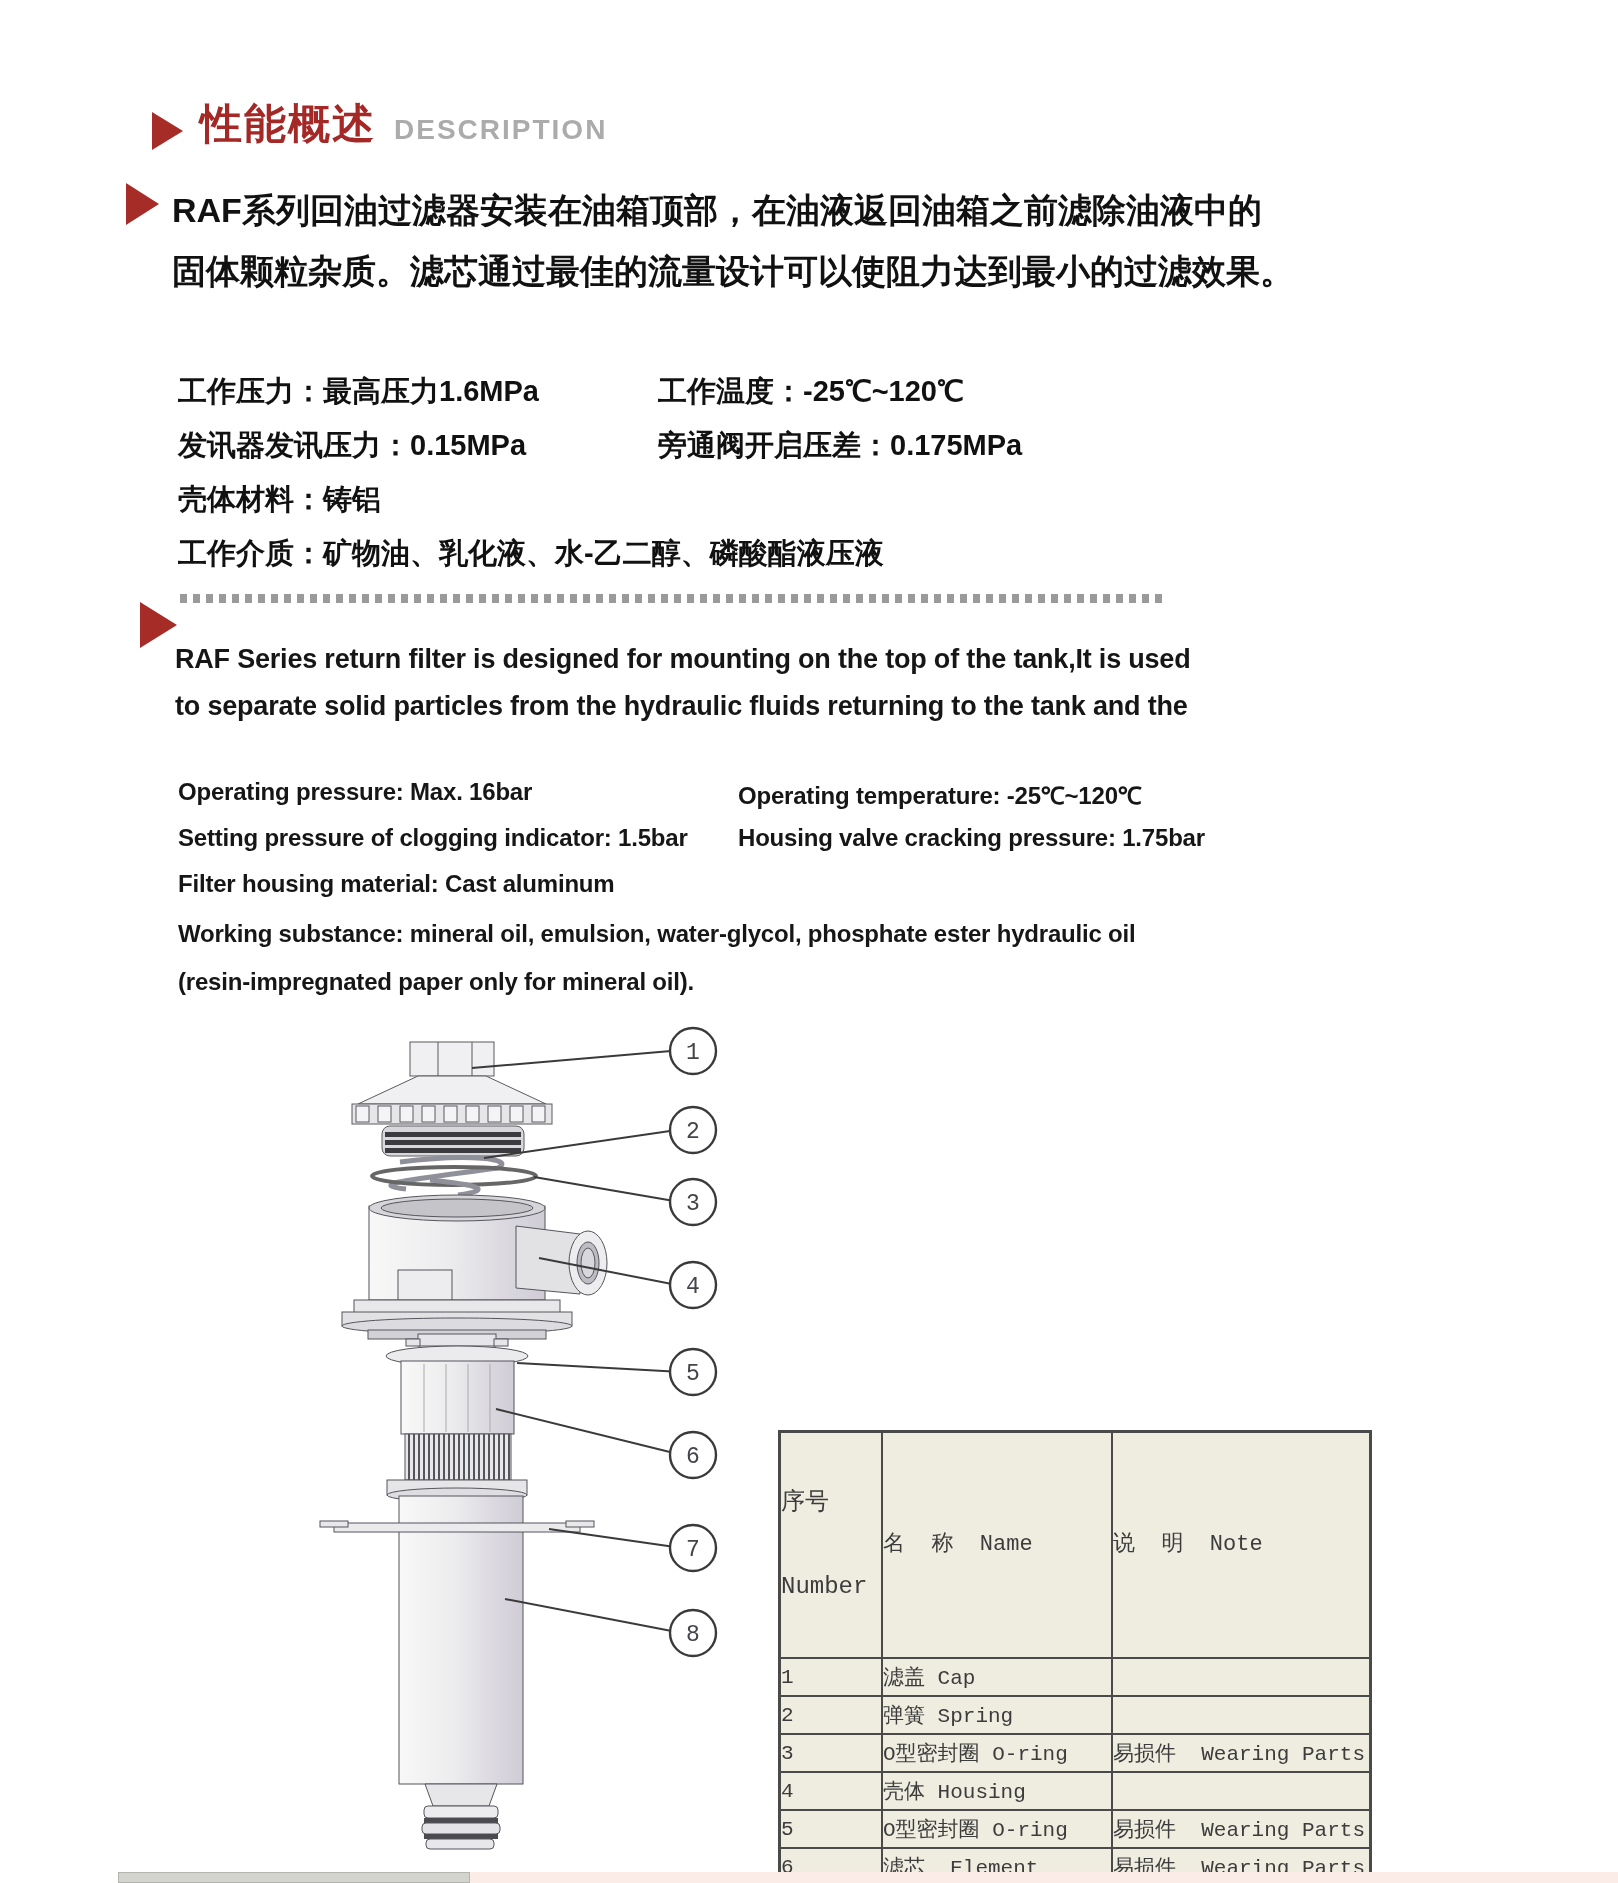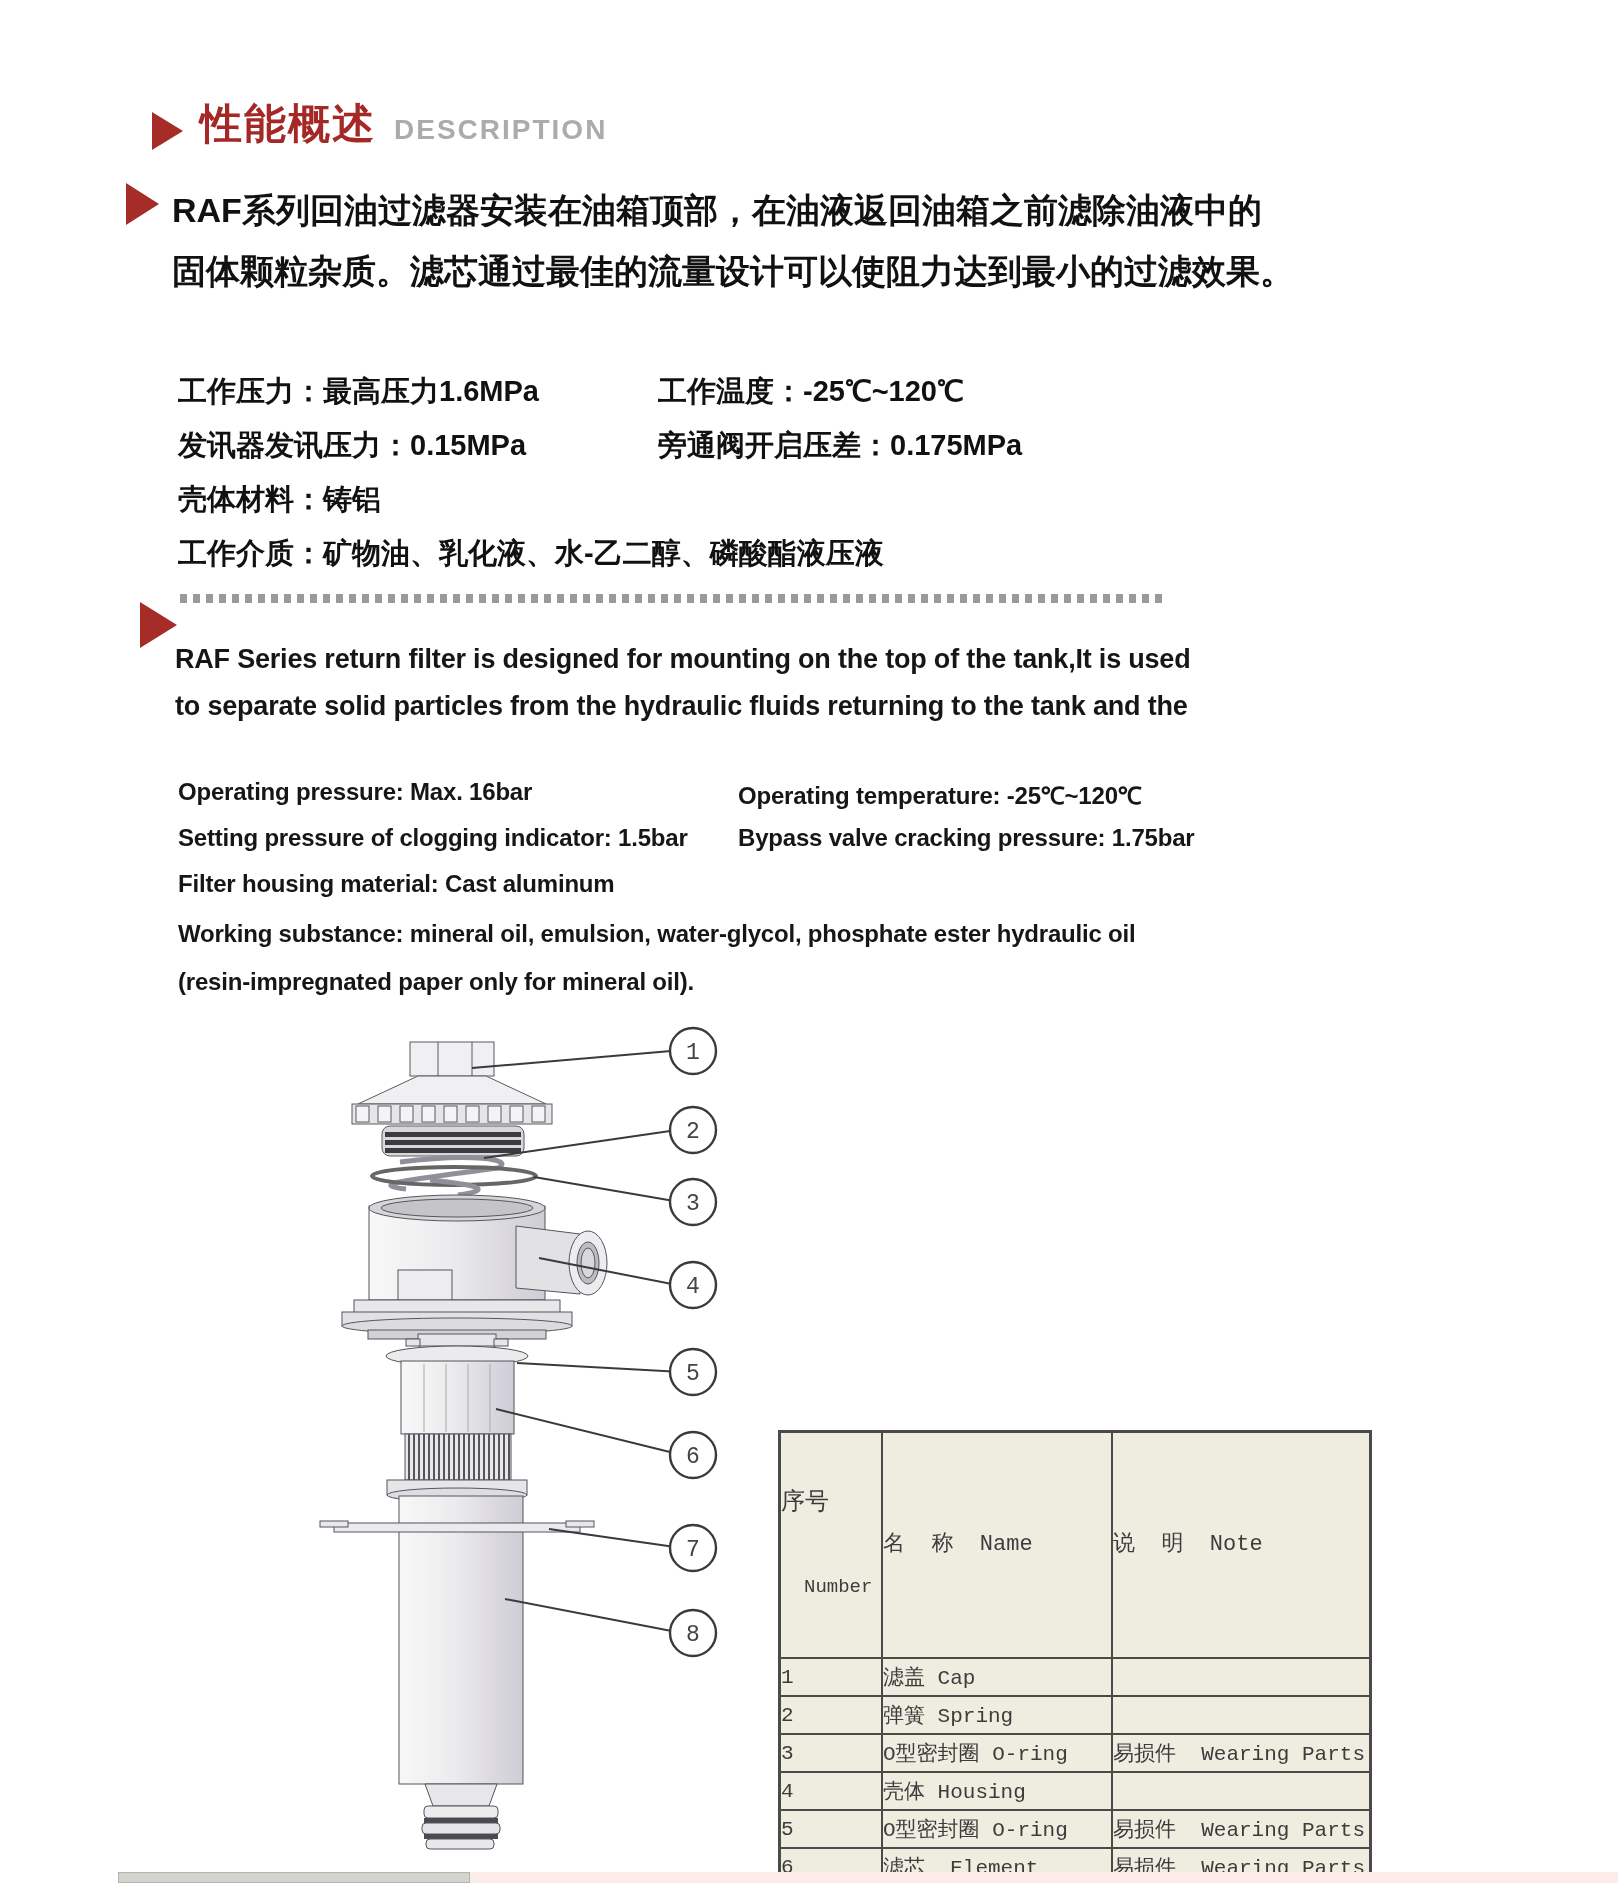--- a/index.html
+++ b/index.html
@@ -49,21 +49,21 @@
   
   .parts-table{position:absolute;left:778px;top:1430px;width:584px;border-collapse:collapse;
                table-layout:fixed;background:#efede0;border:3px solid #4a4a4a;
                font-family:"Liberation Mono",monospace;color:#3c3c3c;}
   .parts-table th,.parts-table td{border:2px solid #4a4a4a;text-align:left;vertical-align:middle;
                white-space:pre;font-weight:normal;padding:0;}
   .parts-table thead th{height:74px;font-size:22px;line-height:28px;}
   .parts-table tbody td{height:36px;font-size:21px;}
   .col-num{width:100px;} .col-name{width:228px;} .col-note{width:256px;}
   .num-stack span{display:block;}
-  .num-stack .zh{font-size:24px;} .num-stack .en{font-size:19px;padding-left:23px;}
+  .num-stack .zh{font-size:24px;} .num-stack .en{font-size:24px;}
 
   
   .footer-left{position:absolute;left:118px;top:1872px;width:352px;height:11px;
                background:#d4d4ce;border:1px solid #b5b5af;box-sizing:border-box;}
   .footer-right{position:absolute;left:470px;top:1872px;width:1148px;height:11px;background:#fbece8;}
 </style>
 </head>
 <body>
 
 <div class="page">
@@ -89,21 +89,21 @@
   <div class="tri tri-3"></div>
 
   <div class="en-par">
     <div>RAF Series return filter is designed for mounting on the top of the tank,It is used</div>
     <div>to separate solid particles from the hydraulic fluids returning to the tank and the</div>
   </div>
 
   <div class="en-spec es-1l">Operating pressure: Max. 16bar</div>
   <div class="en-spec es-1r">Operating temperature: -25℃~120℃</div>
   <div class="en-spec es-2l">Setting pressure of clogging indicator: 1.5bar</div>
-  <div class="en-spec es-2r">Bypass valve cracking pressure: 1.75bar</div>
+  <div class="en-spec es-2r">Housing valve cracking pressure: 1.75bar</div>
   <div class="en-spec es-3l">Filter housing material: Cast aluminum</div>
   <div class="en-spec es-4l">Working substance: mineral oil, emulsion, water-glycol, phosphate ester hydraulic oil</div>
   <div class="en-spec es-5l">(resin-impregnated paper only for mineral oil).</div>
 
   <svg class="diagram" viewBox="0 0 500 850">
     <defs>
       <linearGradient id="gcyl" x1="0" y1="0" x2="1" y2="0">
         <stop offset="0" stop-color="#f8f8f8"></stop>
         <stop offset="0.45" stop-color="#ececee"></stop>
         <stop offset="0.75" stop-color="#dcdae0"></stop>

